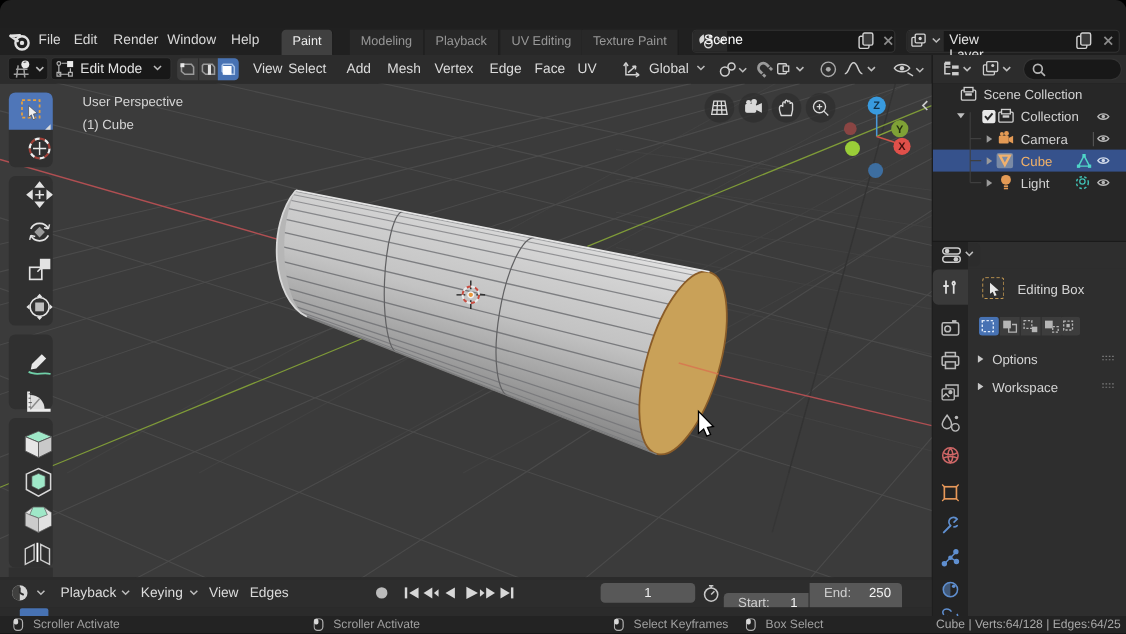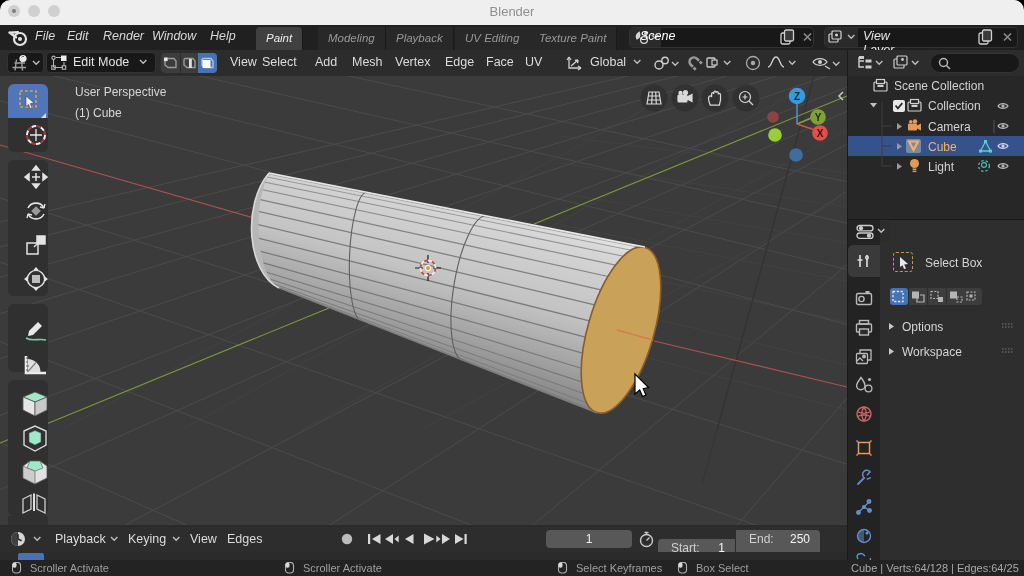--- a/index.html
+++ b/index.html
@@ -1,47 +1,38 @@
 <!DOCTYPE html>
 <html><head><meta charset="utf-8"><style>
 * { margin:0; padding:0; box-sizing:border-box; }
 html,body { width:1024px; height:576px; background:#000; font-family:"Liberation Sans",sans-serif; overflow:hidden; }
 .abs { position:absolute; }
 #win { position:absolute; left:0; top:0; width:1024px; height:576px; background:#1f1f1f; border-radius:10px 10px 0 0; overflow:hidden; }
 #titlebar { position:absolute; left:0; top:0; width:1024px; height:25px; background:#efefef; }
 #titlebar .dot { position:absolute; top:5px; width:12px; height:12px; border-radius:50%; background:#d0d0d0; }
 #title { position:absolute; top:4px; width:1024px; text-align:center; color:#8f8f8f; font-size:13px; }
-#menubar { position:absolute; left:0; top:25px; width:900px; height:25px; background:#202020;font-style:italic; }
+#menubar { position:absolute; left:0; top:25px; width:900px; height:25px; background:#202020; }
 .menu { position:absolute; top:4px; color:#d8d8d8; font-size:12.5px; }
 .tab { position:absolute; top:1.5px; height:23.5px; line-height:23px; padding:0 10px; font-size:11.5px; color:#989898; background:#282828; border-right:1px solid #191919; }
 .tab.active { background:#404040; color:#ececec; border-radius:4px 4px 0 0; }
 #toolbar2 { position:absolute; left:0; top:50px; width:847px; height:26px; background:#2c2c2c; }
 .m2 { position:absolute; top:5px; color:#dcdcdc; font-size:12.5px; }
 #outl-head { position:absolute; left:848px; top:50px; width:176px; height:26px; background:#2c2c2c; }
 #outliner { position:absolute; left:848px; top:76px; width:176px; height:143px; background:#272727; font-size:12px; color:#cfcfcf; }
 #props { position:absolute; left:848px; top:220px; width:176px; height:340px; background:#2e2e2e; }
 #prop-tabs { position:absolute; left:848px; top:220px; width:32px; height:340px; background:#232323; }
 #viewport { position:absolute; left:0; top:76px; width:847px; height:449px; background:#3b3b3b; overflow:hidden; }
 #timeline { position:absolute; left:0; top:525px; width:847px; height:35px; background:#2b2b2b; }
 #tl-head { position:absolute; left:0; top:2px; width:847px; height:25px; background:#2d2d2d; }
 #statusbar { position:absolute; left:0; top:560px; width:1024px; height:16px; background:#232323; color:#9f9f9f; font-size:11px; }
 .field { position:absolute; background:#181818; border:1px solid #333; border-radius:4px; }
 .vsep { position:absolute; width:1px; background:#1a1a1a; }
 </style></head><body>
 <div id="win">
 
-<div id="titlebar">
-  <div class="dot" style="left:8px;"></div>
-  <div class="dot" style="left:28px;"></div>
-  <div class="dot" style="left:48px;"></div>
-  <svg class="abs" style="left:8px;top:5px" width="12" height="12">
-        <circle cx="6" cy="6" r="2" fill="#7e7e7e"></circle>
-      </svg>
-  <div id="title">Blender</div>
-</div>
 
 <div id="menubar">
   <svg class="abs" style="left:8px;top:3px" width="21" height="19" viewBox="0 0 21 19">
     <circle cx="12" cy="11" r="6" fill="none" stroke="#e2e2e2" stroke-width="2.2"></circle>
     <circle cx="12" cy="11" r="2" fill="#e2e2e2"></circle>
     <path d="M1.5,4.6 L10,4.2 M1.5,4.6 L8,9.2" stroke="#e2e2e2" stroke-width="2.4" stroke-linecap="round" fill="none"></path>
   </svg>
   <div class="menu" style="left:35px">File</div>
   <div class="menu" style="left:67px">Edit</div>
   <div class="menu" style="left:103px">Render</div>
@@ -329,21 +320,21 @@
     <circle cx="11" cy="5" r="1.6" fill="#5f8fd0" stroke="none"></circle>
   </g>
   <g transform="translate(8,310)" fill="none" stroke="#5f8fd0" stroke-width="1.4">
     <path d="M2,5 a4,3 30 0 1 7,-3 M5,6 a4,3 30 0 0 9,-2"></path>
   </g>
 </svg>
 <div class="abs" style="left:893px;top:252px;width:20px;height:20px;border:1.4px dashed #c49952;border-radius:3px"></div>
 <svg class="abs" style="left:898px;top:256px" width="12" height="14">
       <path d="M2,1 L10,8 L6.2,8.6 L8,12.5 L6,13 L4.6,9.3 L2,11 Z" fill="#e8e8e8"></path>
     </svg>
-<div class="abs" style="left:925px;top:256px;color:#d5d5d5;font-size:12px">Select Box</div>
+<div class="abs" style="left:925px;top:256px;color:#d5d5d5;font-size:12px">Editing Box</div>
 <svg class="abs" style="left:890px;top:288px" width="92" height="18" viewBox="0 0 92 18">
   <rect x="0" y="0" width="18" height="17" rx="3" fill="#4772b3"></rect>
   <rect x="3" y="3.5" width="10" height="10" fill="none" stroke="#dce8f8" stroke-width="1.3" stroke-dasharray="2.2 1.6"></rect>
   <g fill="#3d3d3d">
     <rect x="19" y="0" width="18" height="17"></rect>
         <rect x="38" y="0" width="18" height="17"></rect>
         <rect x="57" y="0" width="18" height="17"></rect>
         <rect x="74" y="0" width="18" height="17" rx="3"></rect>
   </g>
   <g fill="#b5b5b5">

